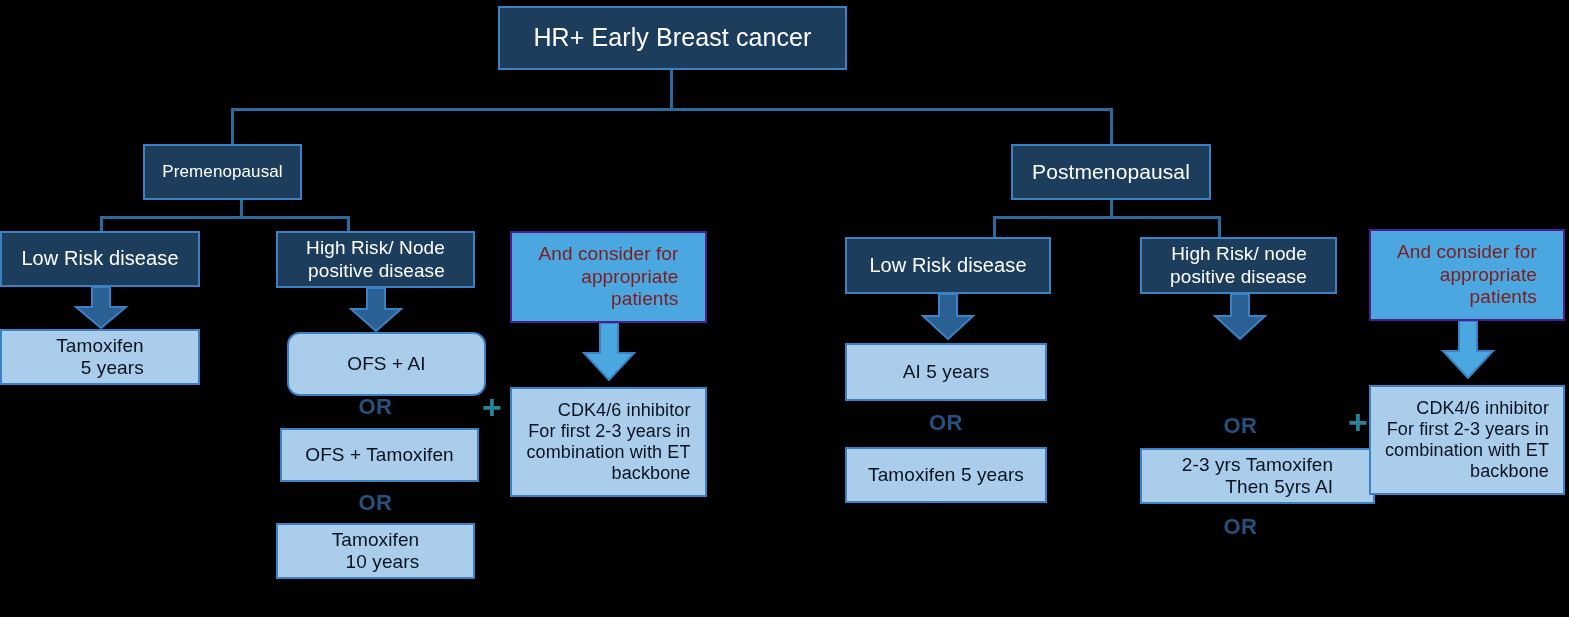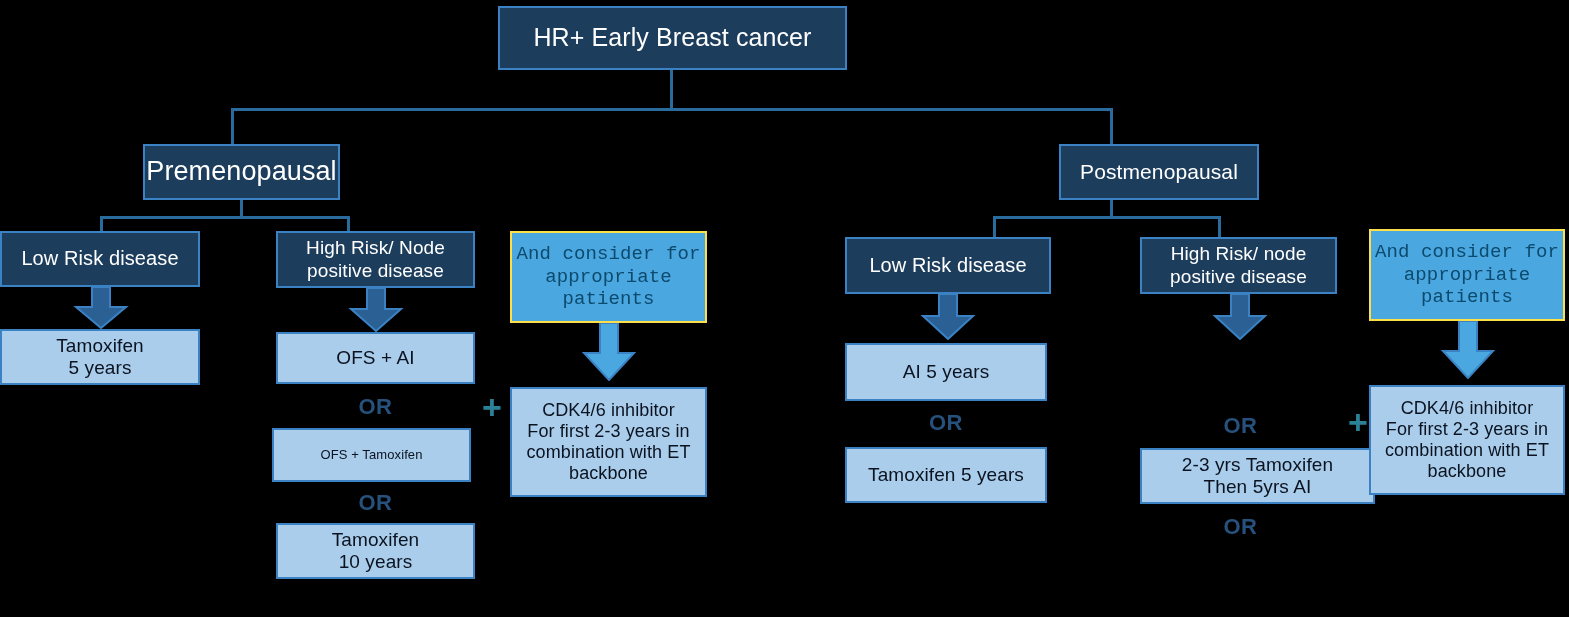--- a/index.html
+++ b/index.html
@@ -15,40 +15,39 @@
     overflow:hidden;
   }
 
   
   .node{
     position:absolute;
     box-sizing:border-box;
     display:flex;
     align-items:center;
     justify-content:center;
-    text-align:center;
+    text-align:right;
     line-height:1.18;
     white-space:pre-line;
     letter-spacing:.1px;
   }
   .dark{
     background:#1d3d5c;
     border:2px solid #3a82c4;
     color:#ffffff;
   }
   .light{
     background:#aacdeb;
     border:2px solid #3a82c4;
     color:#0b1320;
   }
   .cyan{
     background:#4aa7e0;
-    border:2px solid #fde047;
-    color:#0c4a6e;
-    font-family:Liberation Mono, monospace;
+    border:2px solid #4c1d95;
+    color:#7f1d1d;
   }
 
   
   .line{
     position:absolute;
     background:#2a6b9e;
   }
 
   
   .arrow{
@@ -79,21 +78,21 @@
 
 <div id="canvas">
 
   <div class="node dark" style="left:498px;top:6px;width:349px;height:64px;font-size:25px;">HR+ Early Breast cancer</div>
 
   <div class="line" style="left:670px;top:70px;width:3px;height:40px;"></div>
   <div class="line" style="left:231px;top:108px;width:882px;height:3px;"></div>
   <div class="line" style="left:231px;top:108px;width:3px;height:36px;"></div>
   <div class="line" style="left:1110px;top:108px;width:3px;height:36px;"></div>
 
-  <div class="node dark" style="left:143px;top:144px;width:197px;height:56px;font-size:27px;">Premenopausal</div>
+  <div class="node dark" style="left:143px;top:144px;width:159px;height:56px;font-size:17px;">Premenopausal</div>
 
   <div class="line" style="left:240px;top:200px;width:3px;height:18px;"></div>
   <div class="line" style="left:100px;top:216px;width:250px;height:3px;"></div>
   <div class="line" style="left:100px;top:216px;width:3px;height:16px;"></div>
   <div class="line" style="left:347px;top:216px;width:3px;height:16px;"></div>
 
   <div class="node dark" style="left:0px;top:231px;width:200px;height:56px;font-size:20px;">Low Risk disease</div>
   <div class="arrow" style="left:73px;top:287px;width:56px;height:42px;">
     <svg width="56" height="42" viewBox="0 0 56 42">
       <polygon points="19,0 37,0 37,20 53,20 28,41 3,20 19,20" fill="#2a6094" stroke="#3a82c4" stroke-width="2"></polygon>
@@ -102,43 +101,43 @@
   <div class="node light" style="left:0px;top:329px;width:200px;height:56px;font-size:19px;">Tamoxifen
 5 years</div>
 
   <div class="node dark" style="left:276px;top:231px;width:199px;height:57px;font-size:19px;">High Risk/ Node
 positive disease</div>
   <div class="arrow" style="left:348px;top:288px;width:56px;height:44px;">
     <svg width="56" height="44" viewBox="0 0 56 44">
       <polygon points="19,0 37,0 37,21 53,21 28,43 3,21 19,21" fill="#2a6094" stroke="#3a82c4" stroke-width="2"></polygon>
     </svg>
   </div>
-  <div class="node light" style="left:276px;top:332px;width:199px;height:52px;font-size:19px;">OFS + AI</div>
+  <div class="node light" style="left:287px;top:332px;width:199px;height:64px;font-size:19px;border-radius:13px;">OFS + AI</div>
   <div class="or" style="left:276px;top:394px;width:199px;">OR</div>
-  <div class="node light" style="left:272px;top:428px;width:199px;height:54px;font-size:13px;">OFS + Tamoxifen</div>
+  <div class="node light" style="left:280px;top:428px;width:199px;height:54px;font-size:19px;">OFS + Tamoxifen</div>
   <div class="or" style="left:276px;top:490px;width:199px;">OR</div>
   <div class="node light" style="left:276px;top:523px;width:199px;height:56px;font-size:19px;">Tamoxifen
 10 years</div>
 
   <div class="plus" style="left:476px;top:390px;width:32px;">+</div>
 
   <div class="node cyan" style="left:510px;top:231px;width:197px;height:92px;font-size:19px;">And consider for
 appropriate
 patients</div>
   <div class="arrow" style="left:581px;top:323px;width:56px;height:58px;">
     <svg width="56" height="58" viewBox="0 0 56 58">
       <polygon points="19,0 37,0 37,30 53,30 28,57 3,30 19,30" fill="#4aa7e0" stroke="#3a82c4" stroke-width="2"></polygon>
     </svg>
   </div>
   <div class="node light" style="left:510px;top:387px;width:197px;height:110px;font-size:18px;">CDK4/6 inhibitor
 For first 2-3 years in
 combination with ET
 backbone</div>
 
-  <div class="node dark" style="left:1011px;top:144px;width:200px;height:56px;font-size:21px;margin-left:48px;">Postmenopausal</div>
+  <div class="node dark" style="left:1011px;top:144px;width:200px;height:56px;font-size:21px;">Postmenopausal</div>
 
   <div class="line" style="left:1110px;top:200px;width:3px;height:18px;"></div>
   <div class="line" style="left:993px;top:216px;width:228px;height:3px;"></div>
   <div class="line" style="left:993px;top:216px;width:3px;height:22px;"></div>
   <div class="line" style="left:1218px;top:216px;width:3px;height:22px;"></div>
 
   <div class="node dark" style="left:845px;top:237px;width:206px;height:57px;font-size:20px;">Low Risk disease</div>
   <div class="arrow" style="left:920px;top:294px;width:56px;height:46px;">
     <svg width="56" height="46" viewBox="0 0 56 46">
       <polygon points="19,0 37,0 37,22 53,22 28,45 3,22 19,22" fill="#2a6094" stroke="#3a82c4" stroke-width="2"></polygon>

